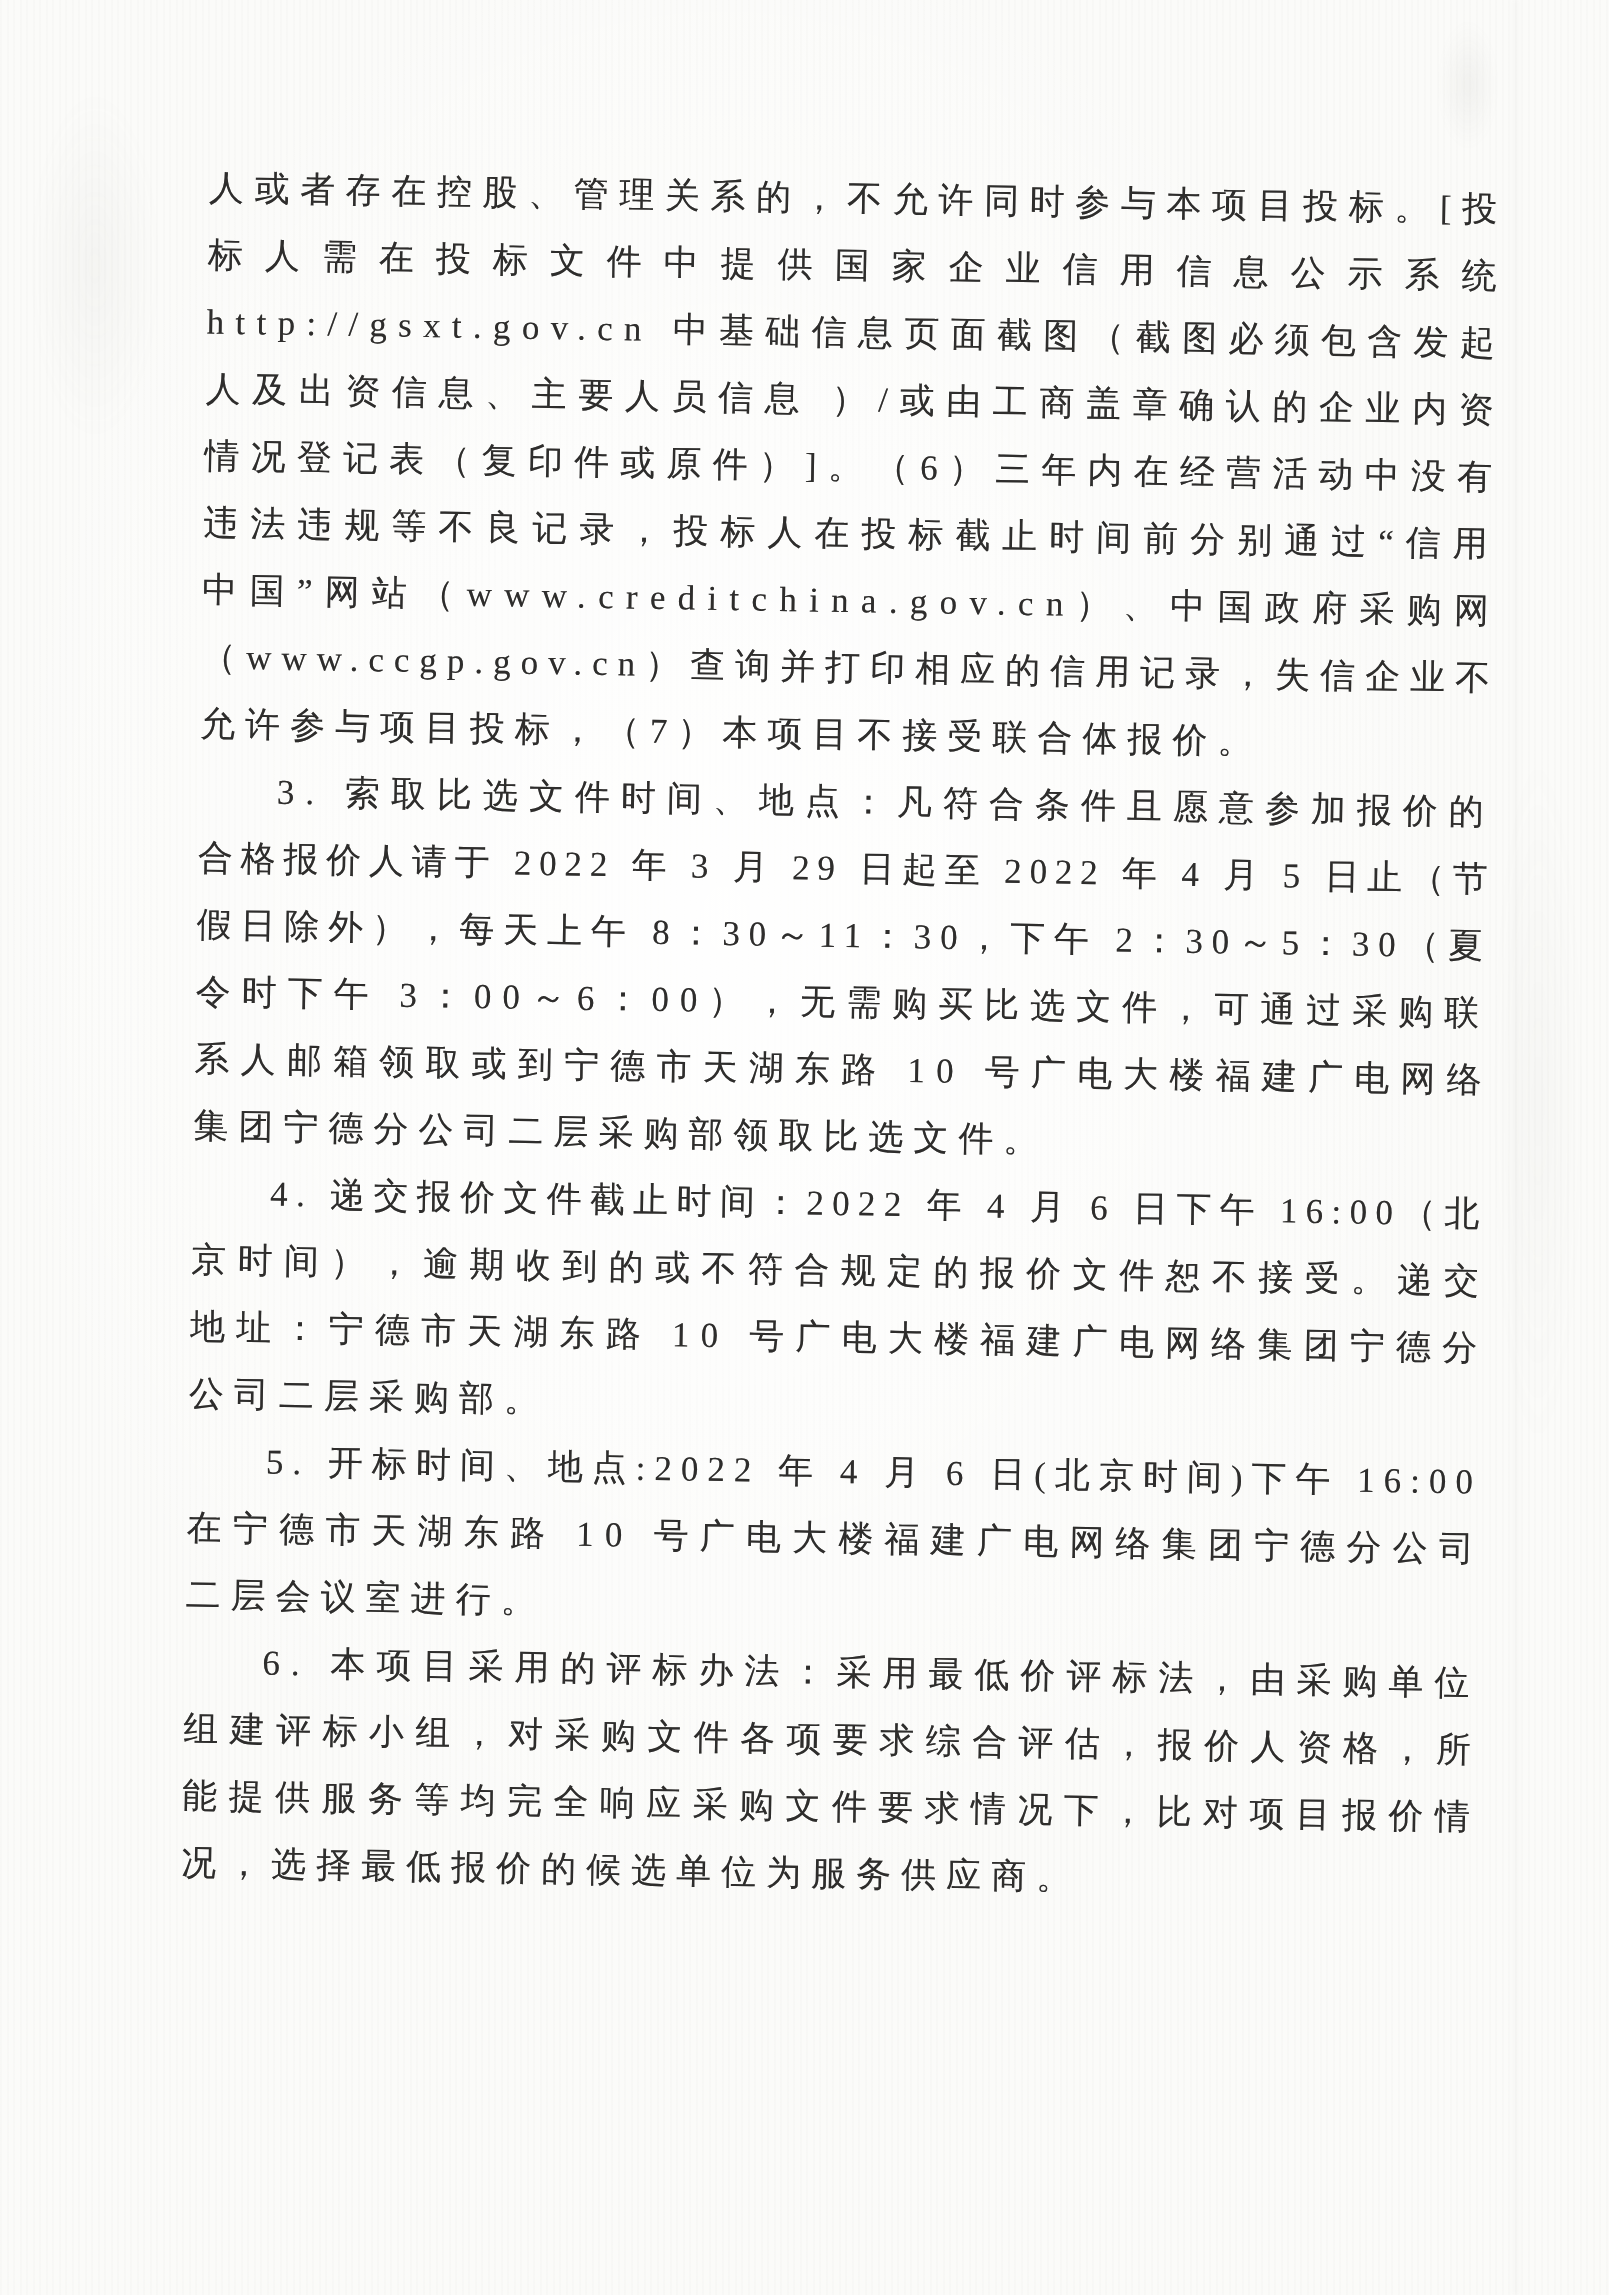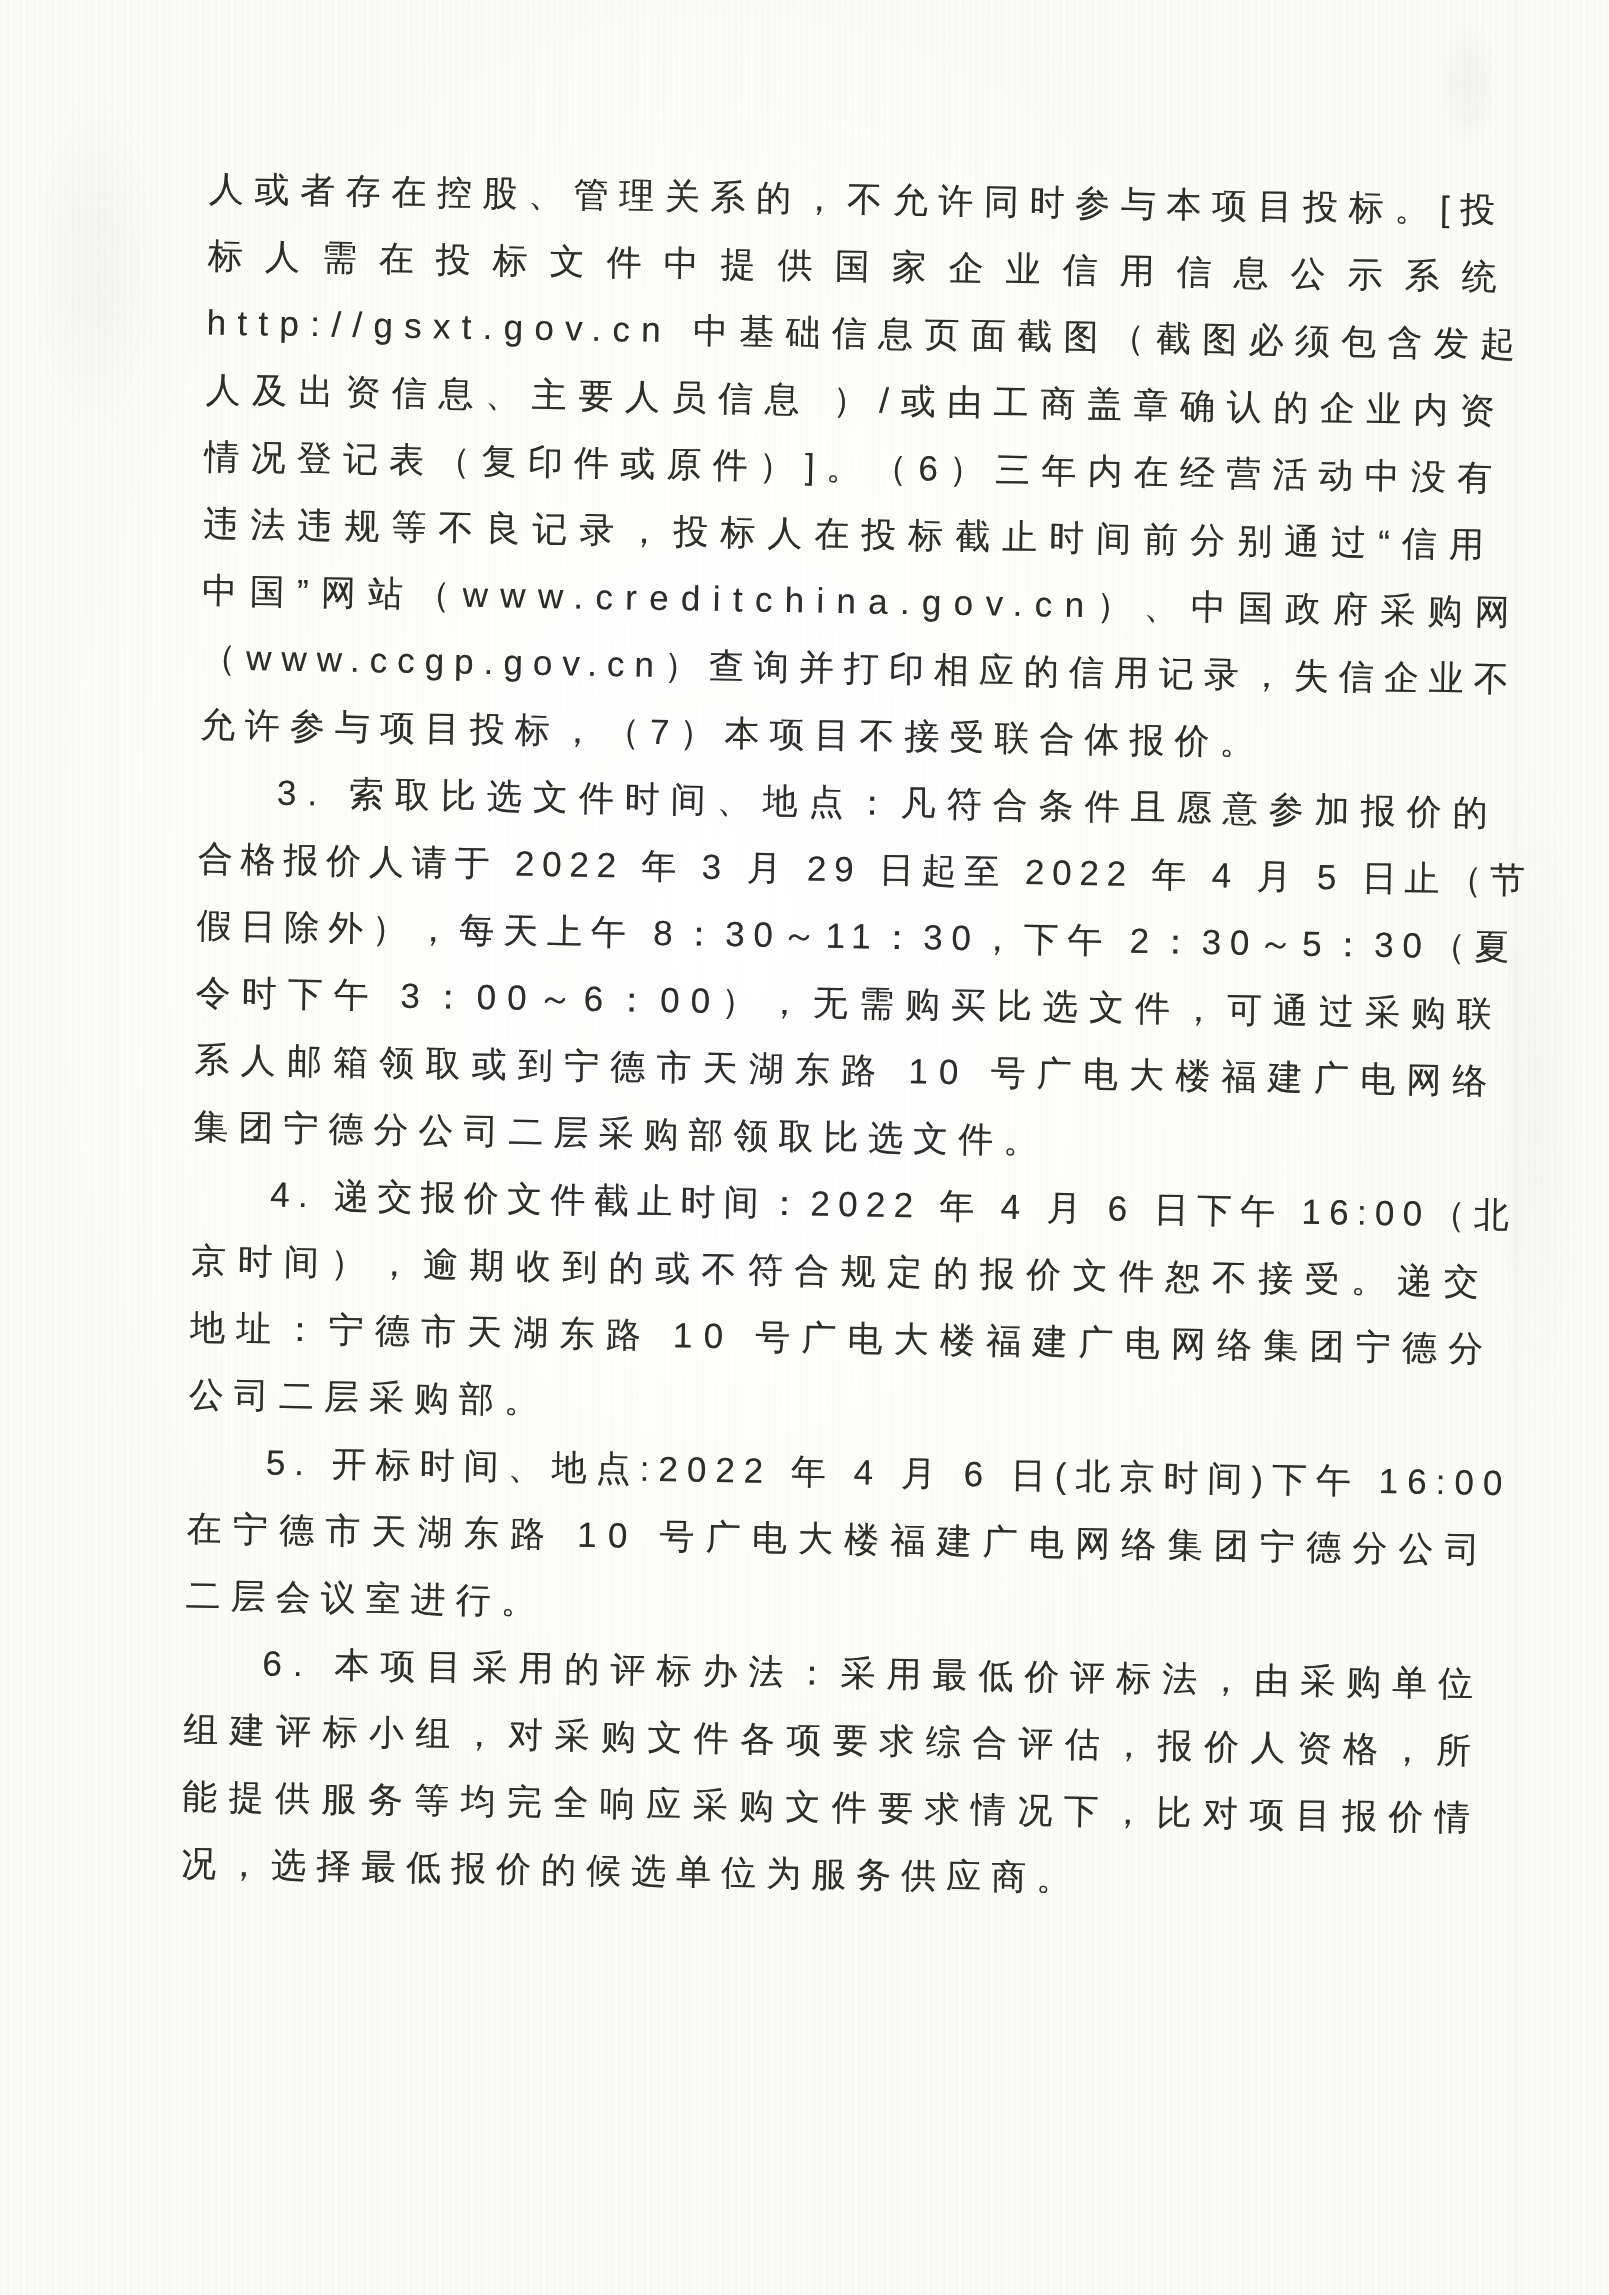--- a/index.html
+++ b/index.html
@@ -11,21 +11,21 @@
   .page {
     position: relative;
     width: 1609px;
     height: 2295px;
     margin: 0 auto;
     background:
       radial-gradient(ellipse 1102px 1503px at 45% 40%, rgba(255,255,255,0.9), rgba(255,255,255,0) 70%),
       repeating-linear-gradient(90deg, rgba(90,90,85,0.018) 0px, rgba(90,90,85,0.018) 2px, rgba(0,0,0,0) 2px, rgba(0,0,0,0) 6.5px),
       #fbfbf9;
     overflow: hidden;
-    font-family: Liberation Sans, sans-serif;
+    font-family: Liberation Serif, serif;
   }
   
   .artifact {
     position: absolute;
     pointer-events: none;
   }
   .artifact.streak-right {
     left: 1513px; top: 0; width: 5px; height: 2295px;
     background: rgba(110,110,105,0.035);
     filter: blur(2px);

